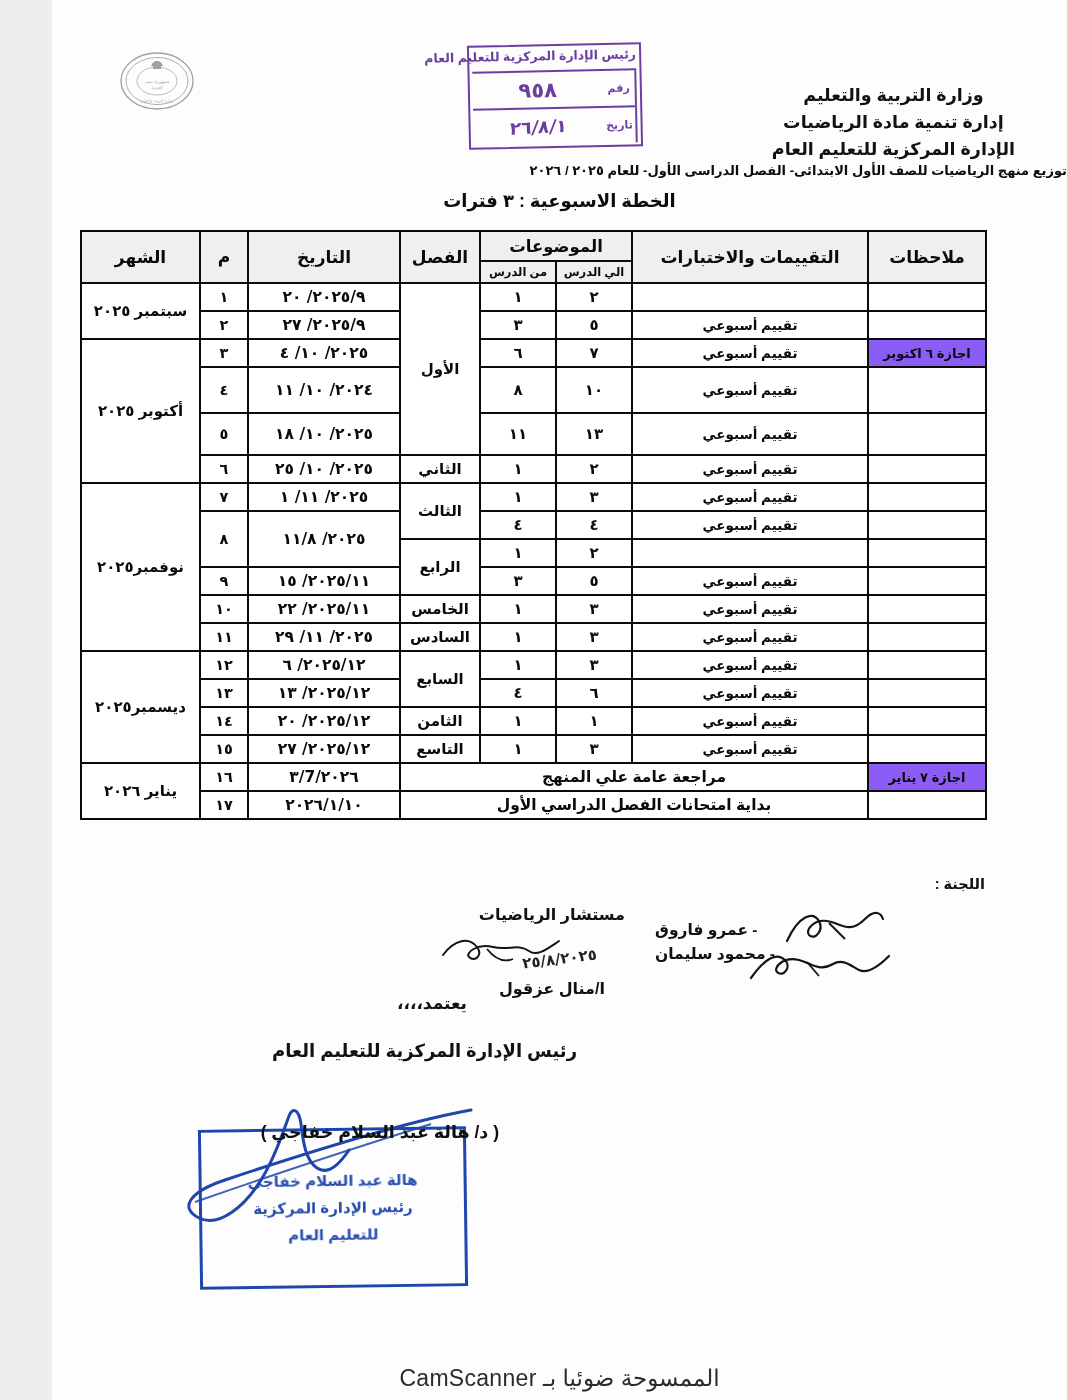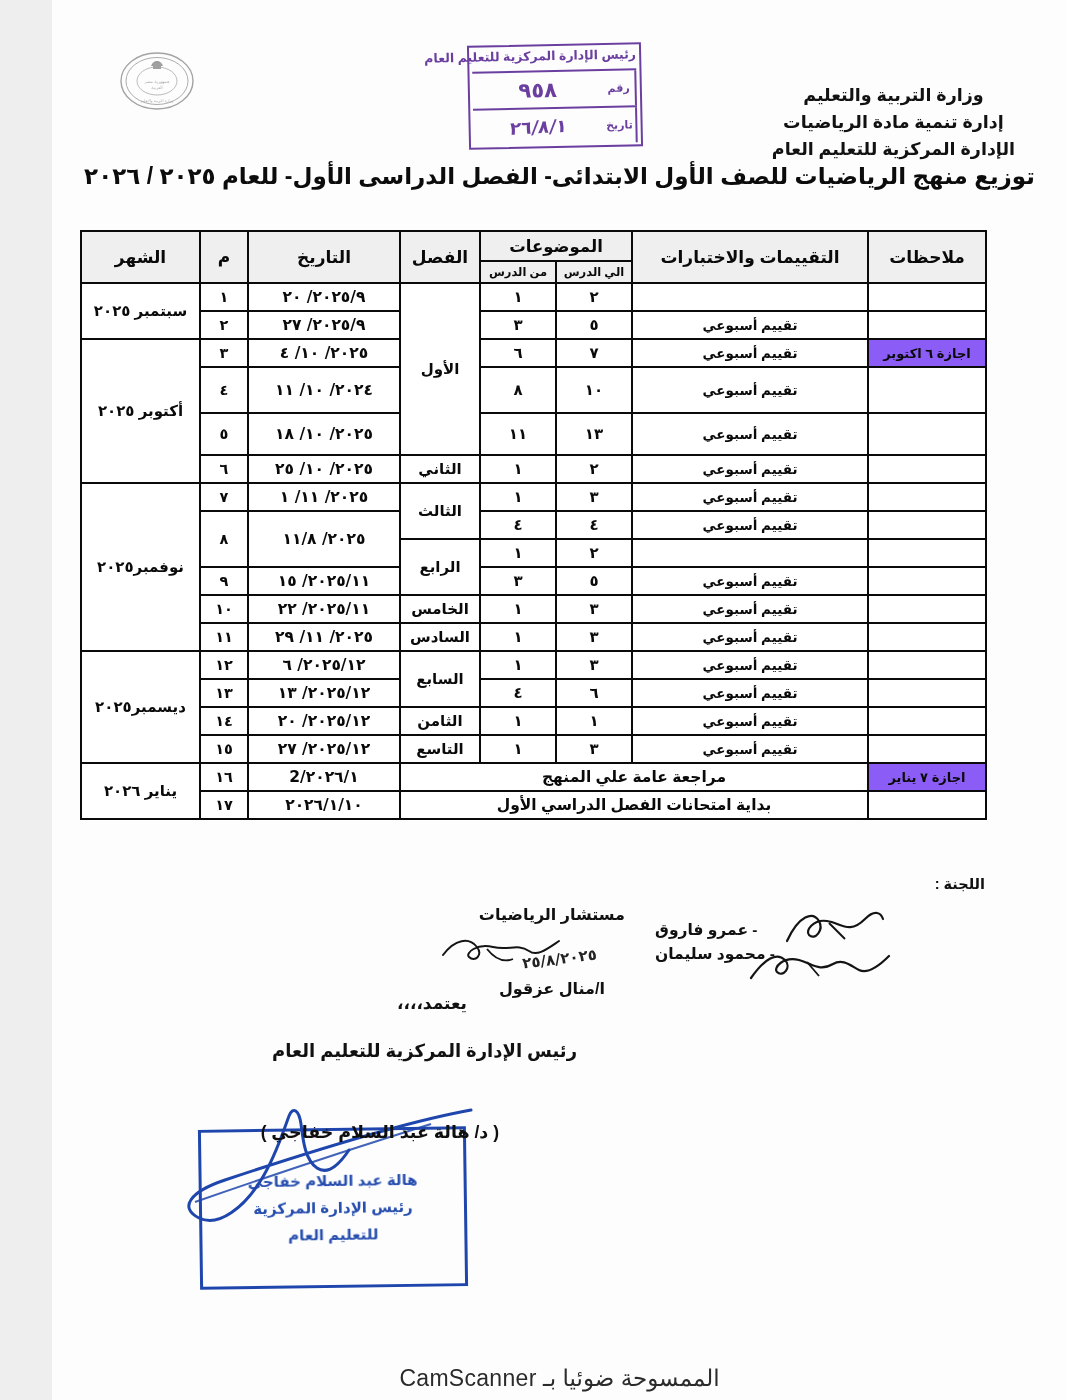--- a/index.html
+++ b/index.html
@@ -72,21 +72,21 @@
     position:absolute; right:52px; top:82px;
     text-align:center; line-height:1.55;
   }
   .ministry-lines div {
     font-size:17.5px; font-weight:bold; color:#121212;
     letter-spacing:-0.2px;
   }
 
   .doc-title {
     position:absolute; right:0; left:0; top:163px;
-    text-align:center; font-size:23px; font-weight:bold; color:#0c0c0c;
+    text-align:right; font-size:13px; font-weight:bold; color:#0c0c0c;
     letter-spacing:-0.3px;
   }
   .doc-subtitle {
     position:absolute; right:0; left:0; top:190px;
     text-align:center; font-size:18px; font-weight:bold; color:#0c0c0c;
   }
 
   
   .table-wrap { position:absolute; left:60px; top:230px; width:875px; }
   table.plan {
@@ -240,20 +240,21 @@
       </div>
     </div>
 
     <div class="ministry-lines">
       <div>وزارة التربية والتعليم</div>
       <div>إدارة تنمية مادة الرياضيات</div>
       <div>الإدارة المركزية للتعليم العام</div>
     </div>
 
     <div class="doc-title">توزيع منهج الرياضيات للصف الأول الابتدائى- الفصل الدراسى الأول- للعام ٢٠٢٥ / ٢٠٢٦</div>
+    <div class="doc-subtitle">الخطة الاسبوعية : ٣ فترات</div>
   </div>
 
   <div class="table-wrap">
     <table class="plan">
       <colgroup>
         <col style="width:118px">
         <col style="width:236px">
         <col style="width:76px">
         <col style="width:76px">
         <col style="width:80px">
@@ -429,21 +430,21 @@
           <td class="c-num">٣</td>
           <td class="c-num">١</td>
           <td class="c-chapter">التاسع</td>
           <td class="c-date">٢٠٢٥/١٢/ ٢٧</td>
           <td class="c-m">١٥</td>
         </tr>
 
         <tr class="r">
           <td class="c-notes hol">اجازة ٧ يناير</td>
           <td class="c-wide" colspan="4">مراجعة عامة علي المنهج</td>
-          <td class="c-date">٢٠٢٦/١/2</td>
+          <td class="c-date">٢٠٢٦/7/٣</td>
           <td class="c-m">١٦</td>
           <td class="c-month" rowspan="2">يناير ٢٠٢٦</td>
         </tr>
 
         <tr class="r">
           <td class="c-notes"></td>
           <td class="c-wide" colspan="4">بداية امتحانات الفصل الدراسي الأول</td>
           <td class="c-date">٢٠٢٦/١/١٠</td>
           <td class="c-m">١٧</td>
         </tr>

